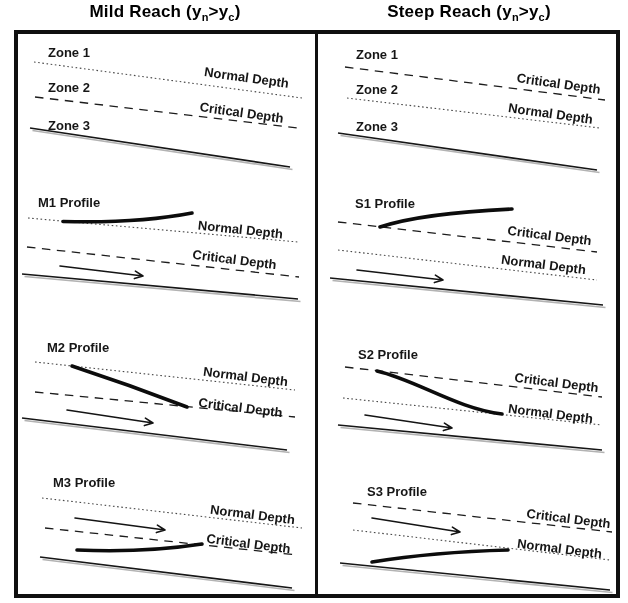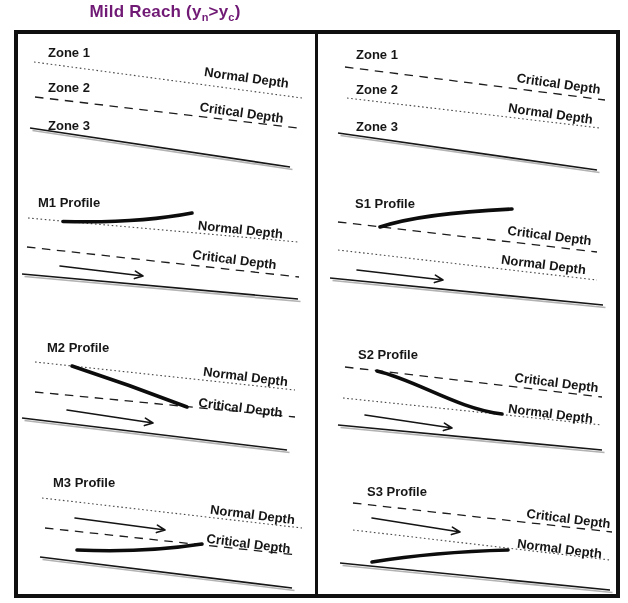--- a/index.html
+++ b/index.html
@@ -1,18 +1,18 @@
 <!DOCTYPE html>
 <html><head>
 <meta charset="utf-8">
 <style>
   html,body{margin:0;padding:0;background:#ffffff;}
   body{width:628px;height:603px;font-family:"Liberation Sans",sans-serif;}
   .stage{position:relative;width:628px;height:603px;background:#ffffff;overflow:hidden;}
-  .title{position:absolute;top:2px;text-align:center;font-size:17px;font-weight:bold;color:#701a75;letter-spacing:.2px;white-space:nowrap;}
+  .title{position:absolute;top:2px;text-align:center;font-size:17px;font-weight:bold;color:#000000;letter-spacing:.2px;white-space:nowrap;}
   .title sub{font-size:11px;font-weight:bold;}
   #title-mild{left:14px;width:302px;}
   #title-steep{left:318px;width:302px;}
   .frame{position:absolute;left:14px;top:30px;width:606px;height:568px;border:4px solid #101010;box-sizing:border-box;background:#fff;}
   .divider{position:absolute;left:315px;top:30px;width:3px;height:568px;background:#101010;}
   svg.panel{position:absolute;overflow:visible;}
   .dot{stroke:#4a4a4a;stroke-width:1.1;stroke-dasharray:1.6 2.6;fill:none;}
   .dash{stroke:#1c1c1c;stroke-width:1.3;stroke-dasharray:8.5 6.5;fill:none;}
   .bed{stroke:#161616;stroke-width:1.7;fill:none;}
   .bedshadow{stroke:#b3b3b3;stroke-width:1.7;fill:none;}
@@ -20,20 +20,21 @@
   .arrow{stroke:#141414;stroke-width:1.6;fill:none;stroke-linecap:round;stroke-linejoin:round;}
   text.lbl{font-family:"Liberation Sans",sans-serif;font-size:13px;font-weight:600;fill:#161616;}
 </style>
 </head>
 <body>
 
 <div class="stage">
 
   <div class="title" id="title-mild"><span>Mild Reach (y</span><sub>n</sub><span>&gt;y</span><sub>c</sub><span>)</span></div>
 
+  <div class="title" id="title-steep"><span>Steep Reach (y</span><sub>n</sub><span>&gt;y</span><sub>c</sub><span>)</span></div>
 
   <div class="frame"></div>
   <div class="divider"></div>
 
   <svg class="panel" style="left:18px;top:34px" width="298" height="150">
     <line class="dot" x1="16" y1="28" x2="284" y2="64"></line>
     <line class="dash" x1="17" y1="63" x2="280" y2="94"></line>
     <line class="bedshadow" x1="14.5" y1="96.5" x2="274.5" y2="135.5"></line>
     <line class="bed" x1="12" y1="94" x2="272" y2="133"></line>
     <text class="lbl" x="30" y="23">Zone 1</text>

